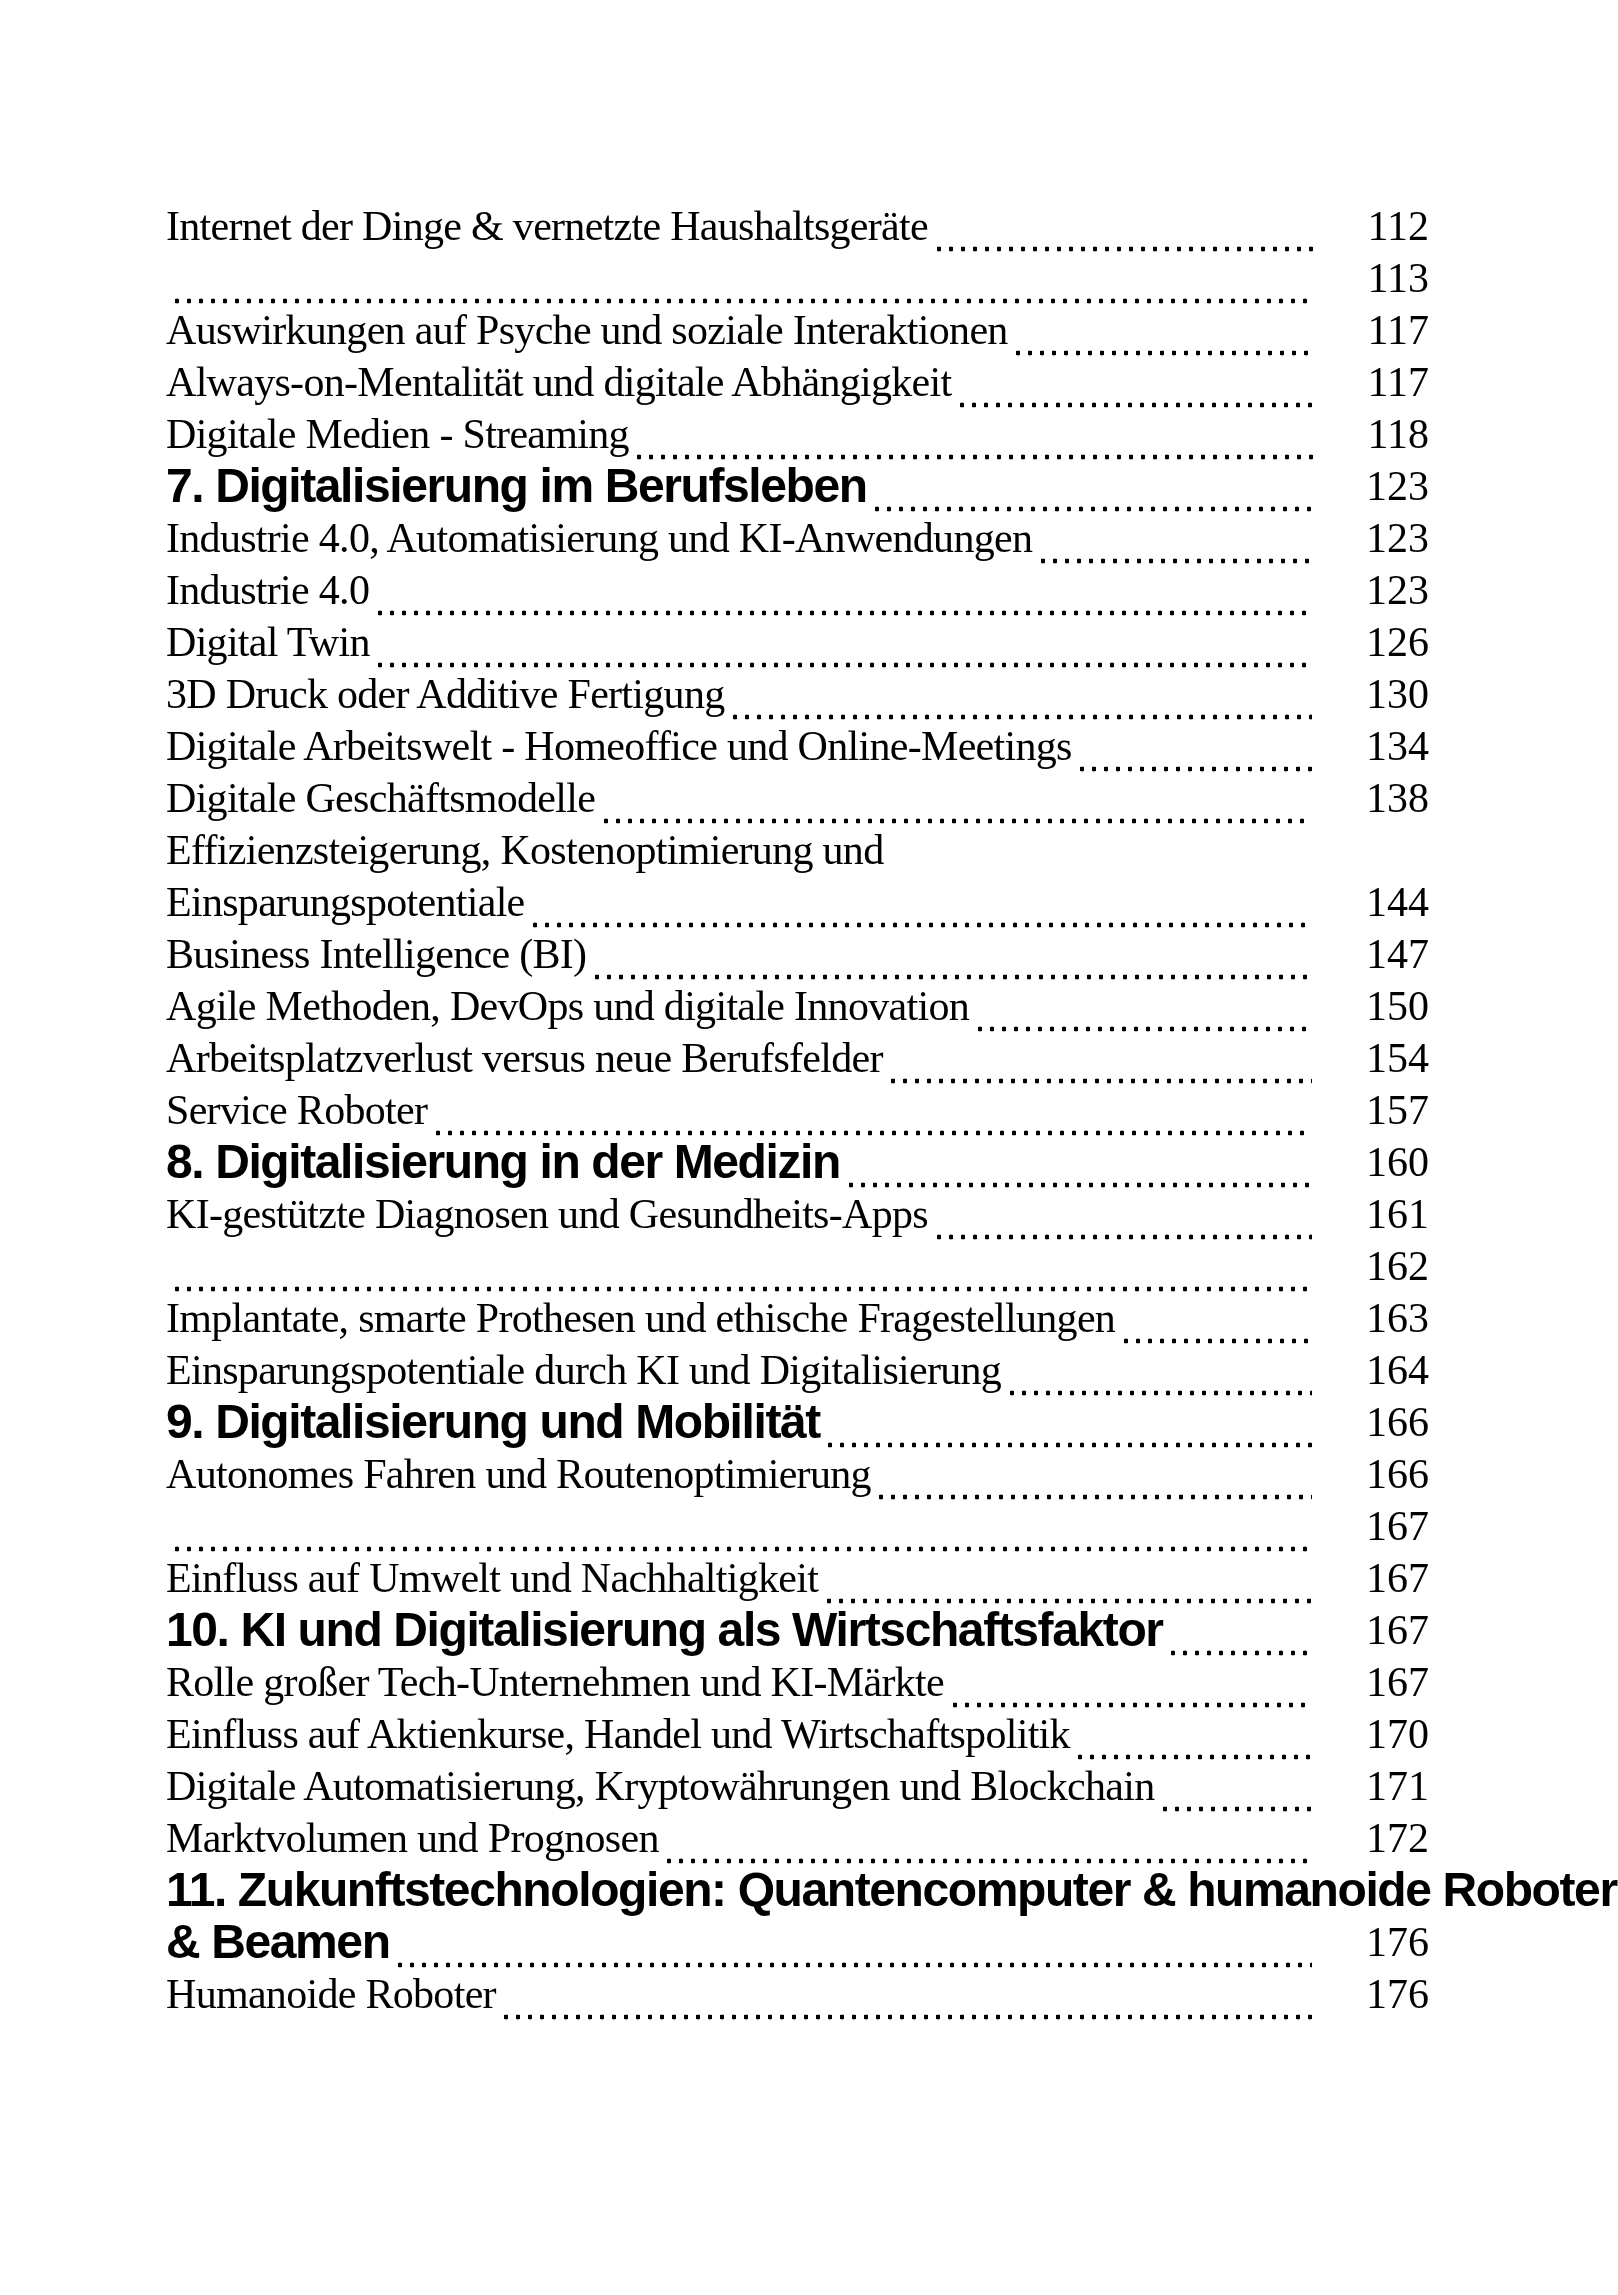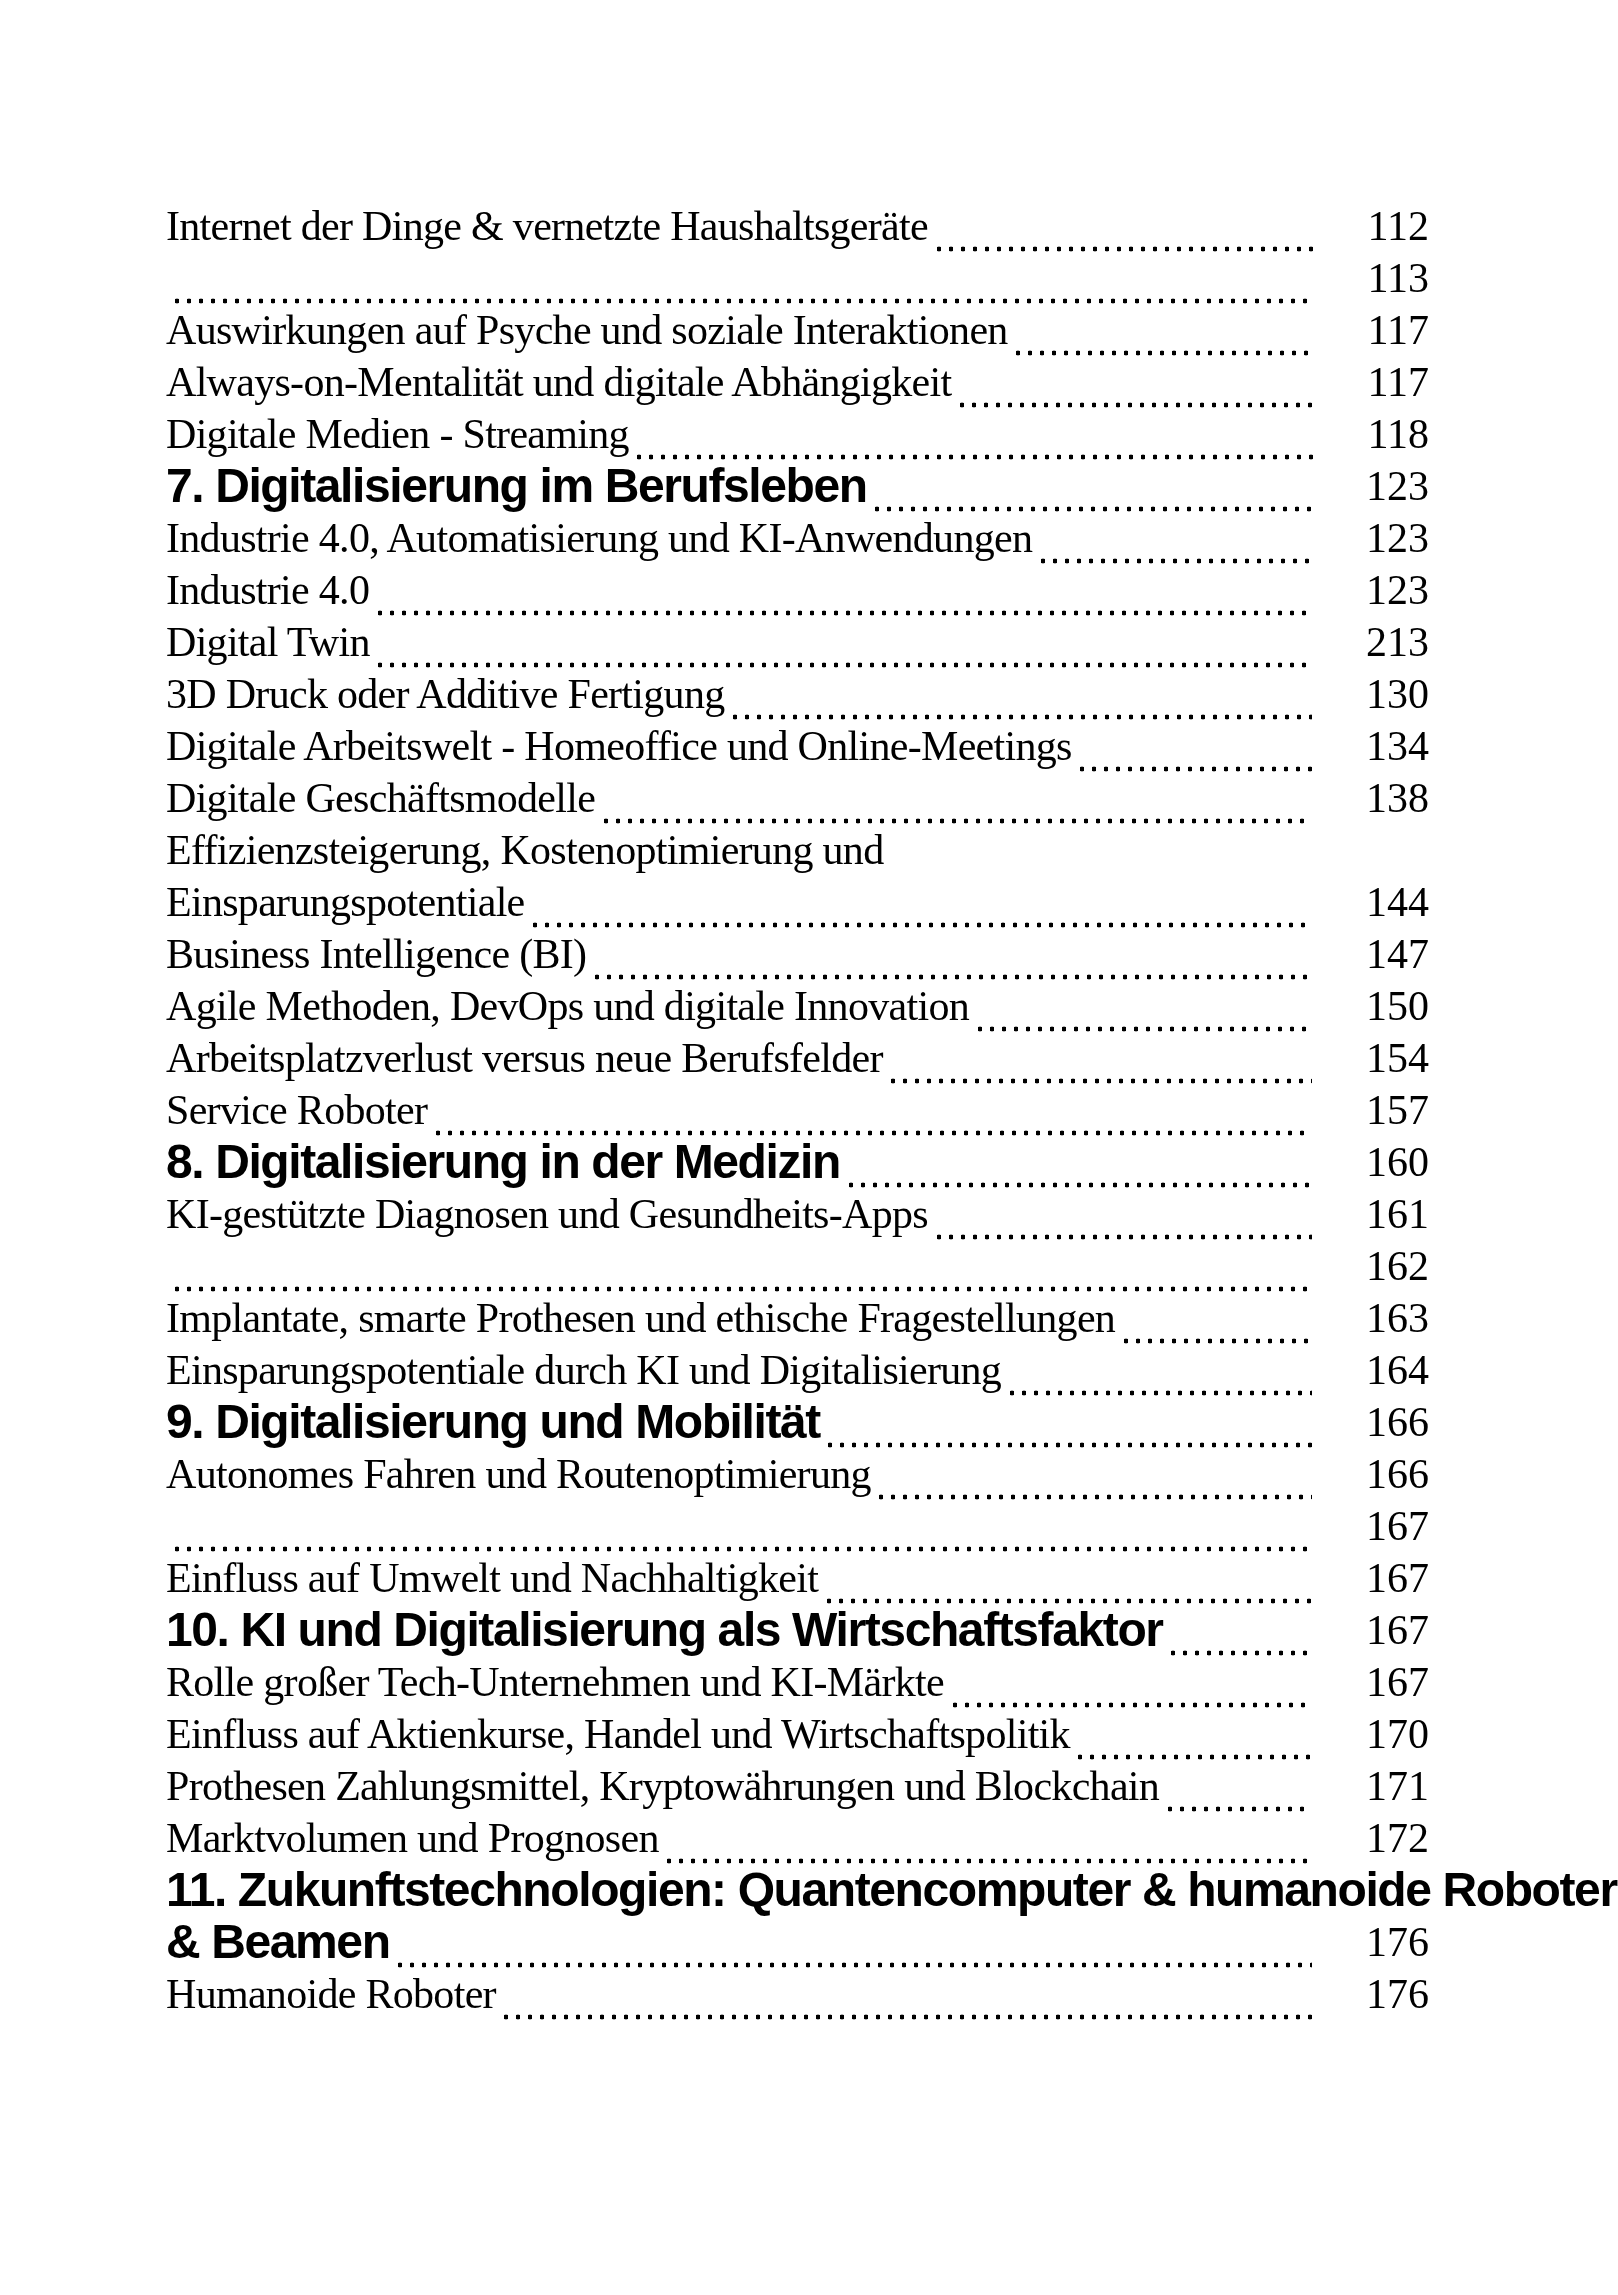--- a/index.html
+++ b/index.html
@@ -96,21 +96,21 @@
     <span class="page-num">123</span>
   </div>
     <div class="row">
     <span class="title">Industrie 4.0</span>
     <span class="leader"></span>
     <span class="page-num">123</span>
   </div>
     <div class="row">
     <span class="title">Digital Twin</span>
     <span class="leader"></span>
-    <span class="page-num">213</span>
+    <span class="page-num">126</span>
   </div>
     <div class="row">
     <span class="title">3D Druck oder Additive Fertigung</span>
     <span class="leader"></span>
     <span class="page-num">130</span>
   </div>
     <div class="row">
     <span class="title">Digitale Arbeitswelt - Homeoffice und Online-Meetings</span>
     <span class="leader"></span>
     <span class="page-num">134</span>
@@ -201,21 +201,21 @@
     <span class="title">Rolle großer Tech-Unternehmen und KI-Märkte</span>
     <span class="leader"></span>
     <span class="page-num">167</span>
   </div>
     <div class="row">
     <span class="title">Einfluss auf Aktienkurse, Handel und Wirtschaftspolitik</span>
     <span class="leader"></span>
     <span class="page-num">170</span>
   </div>
     <div class="row">
-    <span class="title">Prothesen Zahlungsmittel, Kryptowährungen und Blockchain</span>
+    <span class="title">Digitale Automatisierung, Kryptowährungen und Blockchain</span>
     <span class="leader"></span>
     <span class="page-num">171</span>
   </div>
     <div class="row">
     <span class="title">Marktvolumen und Prognosen</span>
     <span class="leader"></span>
     <span class="page-num">172</span>
   </div>
     <div class="row bold no-leader">
     <span class="title">11. Zukunftstechnologien: Quantencomputer &amp; humanoide Roboter</span>

